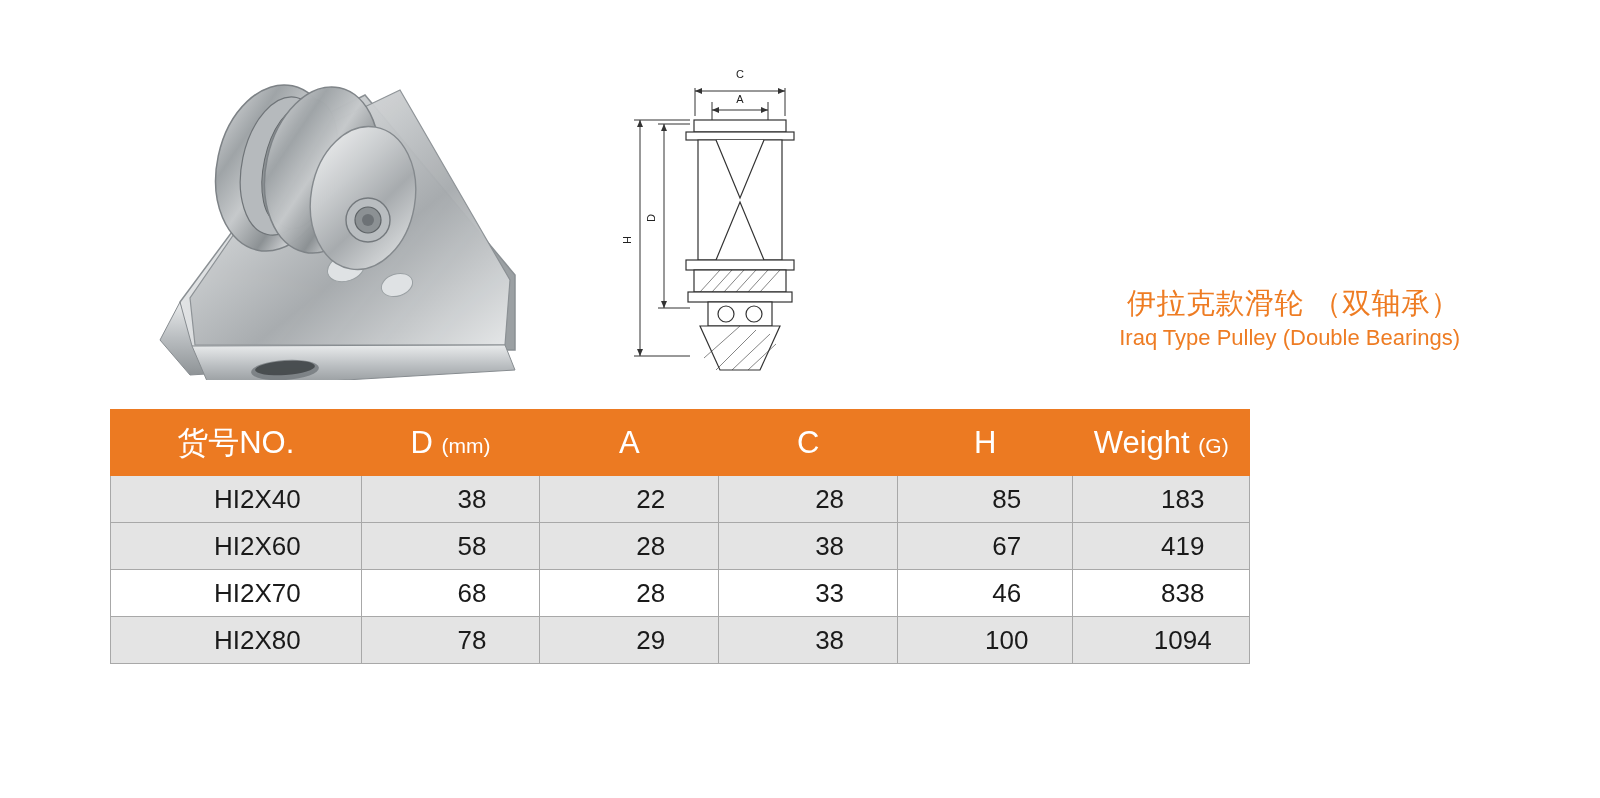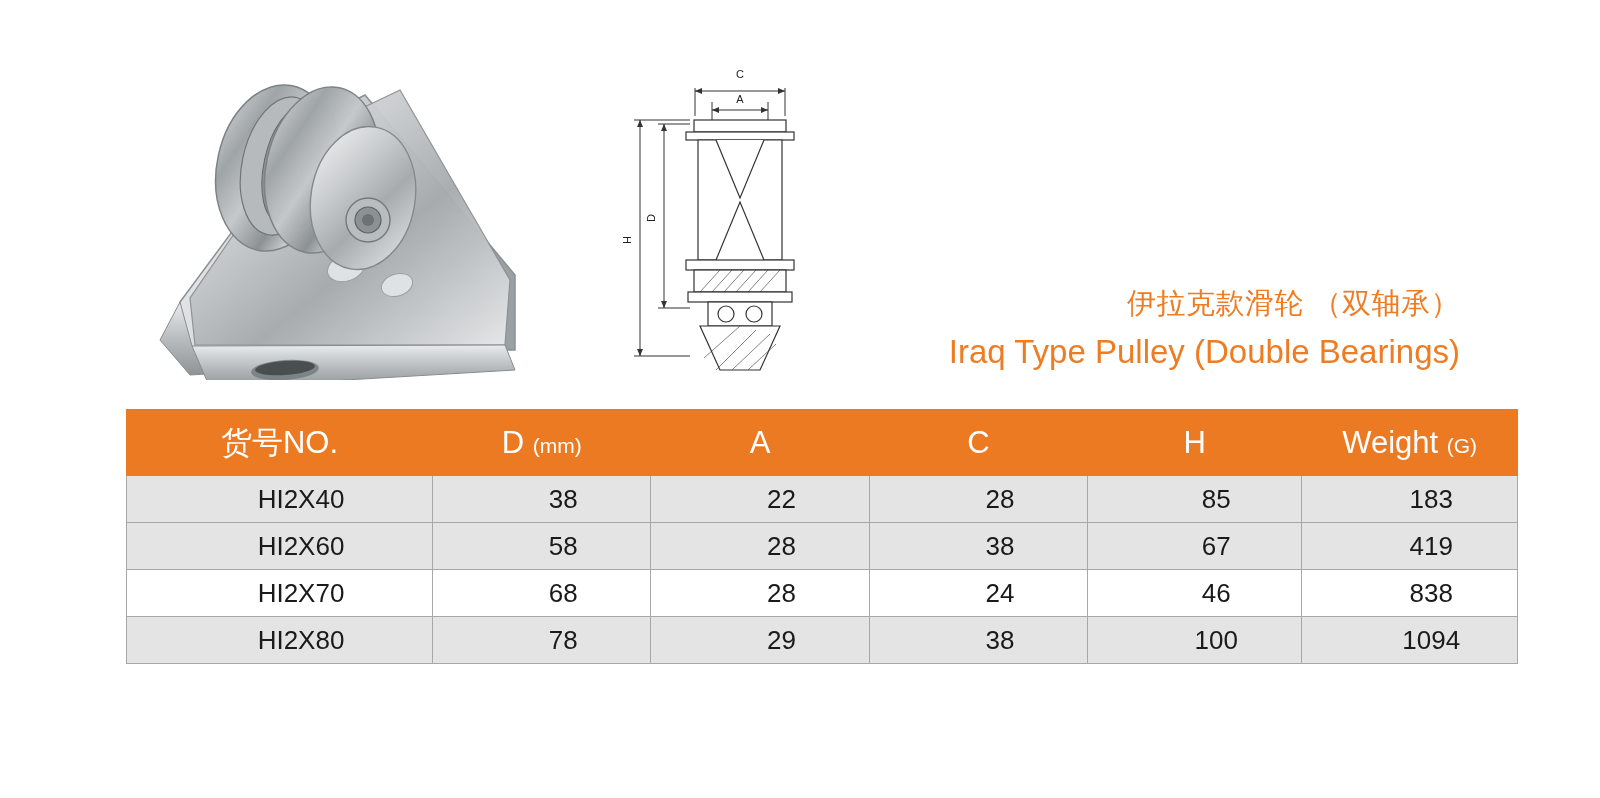--- a/index.html
+++ b/index.html
@@ -42,32 +42,31 @@
     color: #ee7c23;
     line-height: 1.22;
   }
   .title-cn {
     font-size: 29px;
     letter-spacing: 0.5px;
     white-space: nowrap;
     margin-top: 21px;
   }
   .title-en {
-    font-size: 33px;
+    font-size: 22px;
     white-space: nowrap;
-    margin-top: 11px;
+    margin-top: 4px;
   }
 
   
   .spec-table-wrap {
     position: absolute;
     left: 110px;
     top: 409px;
-    width: 1392px;
-    margin-left: 16px;
+    width: 1140px;
   }
   table.spec {
     border-collapse: collapse;
     width: 100%;
     table-layout: fixed;
   }
   table.spec th, table.spec td {
     border: 1px solid #a8a8a8;
     text-align: center;
     font-weight: normal;
@@ -273,21 +272,21 @@
         <td>58</td>
         <td>28</td>
         <td>38</td>
         <td>67</td>
         <td>419</td>
       </tr>
       <tr>
         <td>HI2X70</td>
         <td>68</td>
         <td>28</td>
-        <td>24</td>
+        <td>33</td>
         <td>46</td>
         <td>838</td>
       </tr>
       <tr class="alt">
         <td>HI2X80</td>
         <td>78</td>
         <td>29</td>
         <td>38</td>
         <td>100</td>
         <td>1094</td>

